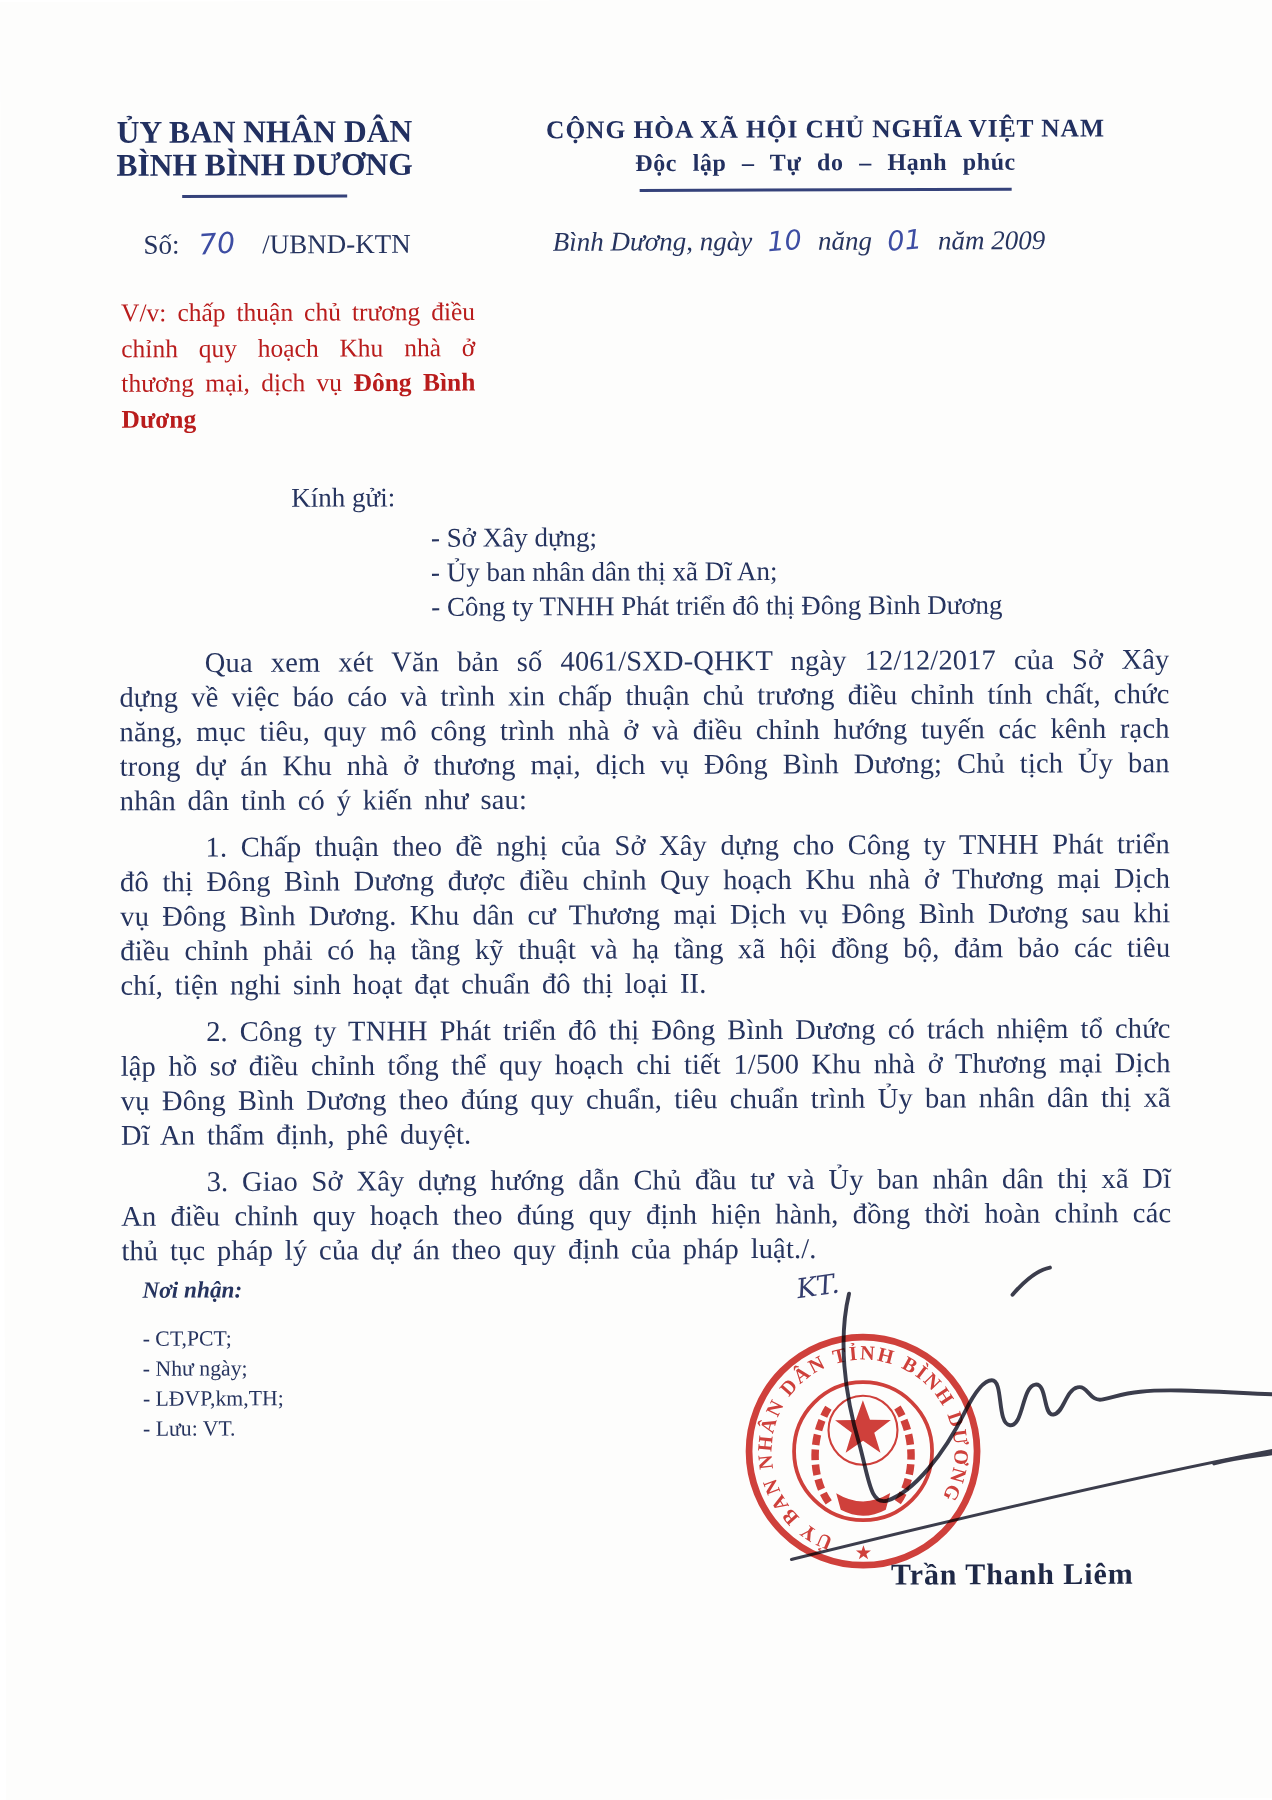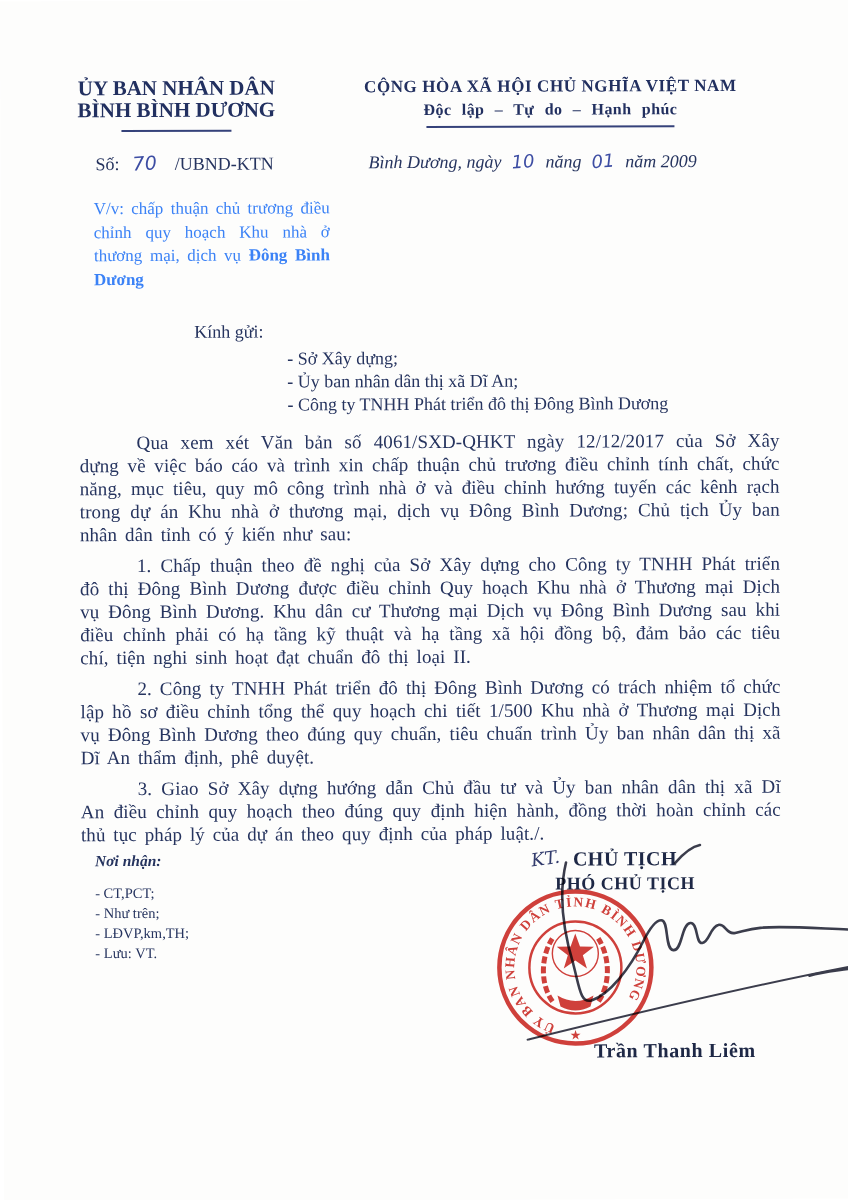--- a/index.html
+++ b/index.html
@@ -20,22 +20,22 @@
   
   .ref-line{position:absolute;left:95px;top:151px;font-size:18px;white-space:nowrap;}
   .handwrite{display:inline-block;font-family:"DejaVu Sans",sans-serif;font-style:italic;
              color:#3d4da3;font-size:19px;transform:rotate(-4deg);font-weight:500;}
   .ref-num{margin:0 14px 0 8px;}
   .date-line{position:absolute;left:368px;top:151px;font-style:italic;font-size:18px;
              white-space:nowrap;color:#26345f;}
   .date-line .handwrite{font-size:18px;margin:0 6px;}
 
   
-  .subject{position:absolute;left:93px;top:196px;width:236px;font-size:17px;
-           line-height:23.5px;text-align:justify;color:#3b82f6;}
+  .subject{position:absolute;left:80px;top:196px;width:236px;font-size:17px;
+           line-height:23.5px;text-align:justify;color:#b91c1c;}
   .subject .bold{font-weight:bold;}
 
   
   .kinh-gui{position:absolute;left:193px;top:321px;font-size:18px;}
   .recipients{position:absolute;left:286px;top:347px;font-size:18px;line-height:23px;}
 
   
   .body-text{position:absolute;left:78px;top:430px;width:700px;font-size:19px;
              line-height:23px;text-align:justify;word-spacing:3px;letter-spacing:0.1px;
              color:#26345f;}
@@ -106,30 +106,26 @@
   <div class="body-text">
     <p>Qua xem xét Văn bản số 4061/SXD-QHKT ngày 12/12/2017 của Sở Xây dựng về việc báo cáo và trình xin chấp thuận chủ trương điều chỉnh tính chất, chức năng, mục tiêu, quy mô công trình nhà ở và điều chỉnh hướng tuyến các kênh rạch trong dự án Khu nhà ở thương mại, dịch vụ Đông Bình Dương; Chủ tịch Ủy ban nhân dân tỉnh có ý kiến như sau:</p>
     <p>1. Chấp thuận theo đề nghị của Sở Xây dựng cho Công ty TNHH Phát triển đô thị Đông Bình Dương được điều chỉnh Quy hoạch Khu nhà ở Thương mại Dịch vụ Đông Bình Dương. Khu dân cư Thương mại Dịch vụ Đông Bình Dương sau khi điều chỉnh phải có hạ tầng kỹ thuật và hạ tầng xã hội đồng bộ, đảm bảo các tiêu chí, tiện nghi sinh hoạt đạt chuẩn đô thị loại II.</p>
     <p>2. Công ty TNHH Phát triển đô thị Đông Bình Dương có trách nhiệm tổ chức lập hồ sơ điều chỉnh tổng thể quy hoạch chi tiết 1/500 Khu nhà ở Thương mại Dịch vụ Đông Bình Dương theo đúng quy chuẩn, tiêu chuẩn trình Ủy ban nhân dân thị xã Dĩ An thẩm định, phê duyệt.</p>
     <p>3. Giao Sở Xây dựng hướng dẫn Chủ đầu tư và Ủy ban nhân dân thị xã Dĩ An điều chỉnh quy hoạch theo đúng quy định hiện hành, đồng thời hoàn chỉnh các thủ tục pháp lý của dự án theo quy định của pháp luật./.</p>
   </div>
 
   <div class="noi-nhan">
     <div class="label">Nơi nhận:</div>
     <div>- CT,PCT;</div>
-    <div>- Như trên;</div>
+    <div>- Như ngày;</div>
     <div>- LĐVP,km,TH;</div>
     <div>- Lưu: VT.</div>
   </div>
 
   <span class="kt-note">KT.</span>
-  <div class="sign-titles">
-    <div class="sign-title1">CHỦ TỊCH</div>
-    <div class="sign-title2">PHÓ CHỦ TỊCH</div>
-  </div>
 
   <svg class="seal" viewBox="0 0 160 160">
     <circle cx="80" cy="80" r="76" fill="none" stroke="#cd2f2a" stroke-width="4.5"></circle>
     <circle cx="80" cy="80" r="46" fill="none" stroke="#cd2f2a" stroke-width="2.5"></circle>
     <defs>
       <path id="sealArc" d="M 80 141 A 61 61 0 1 1 80.01 141" fill="none"></path>
     </defs>
     <text class="seal-text">
       <textPath href="#sealArc" startOffset="20">ỦY BAN NHÂN DÂN TỈNH BÌNH DƯƠNG</textPath>
     </text>

